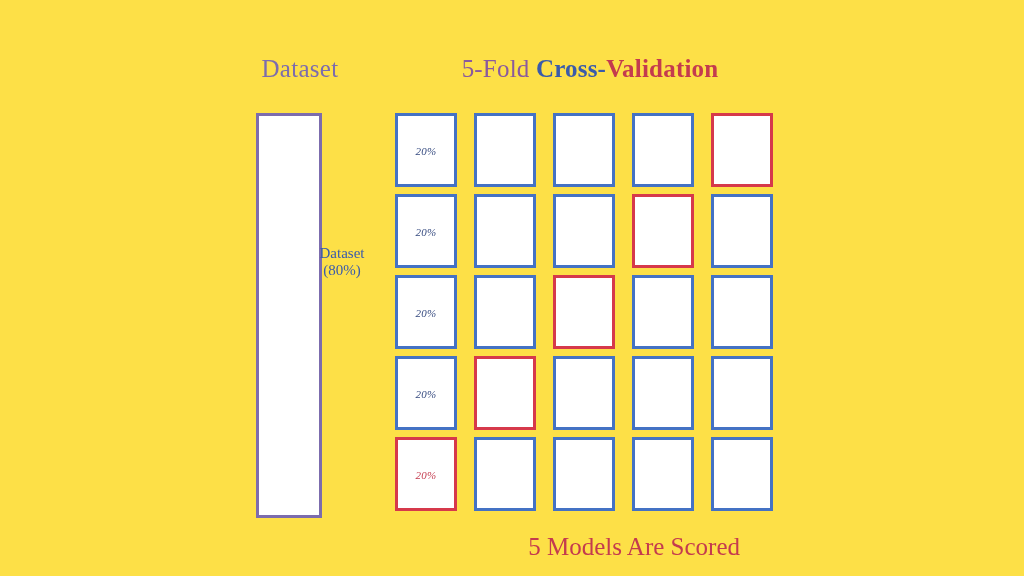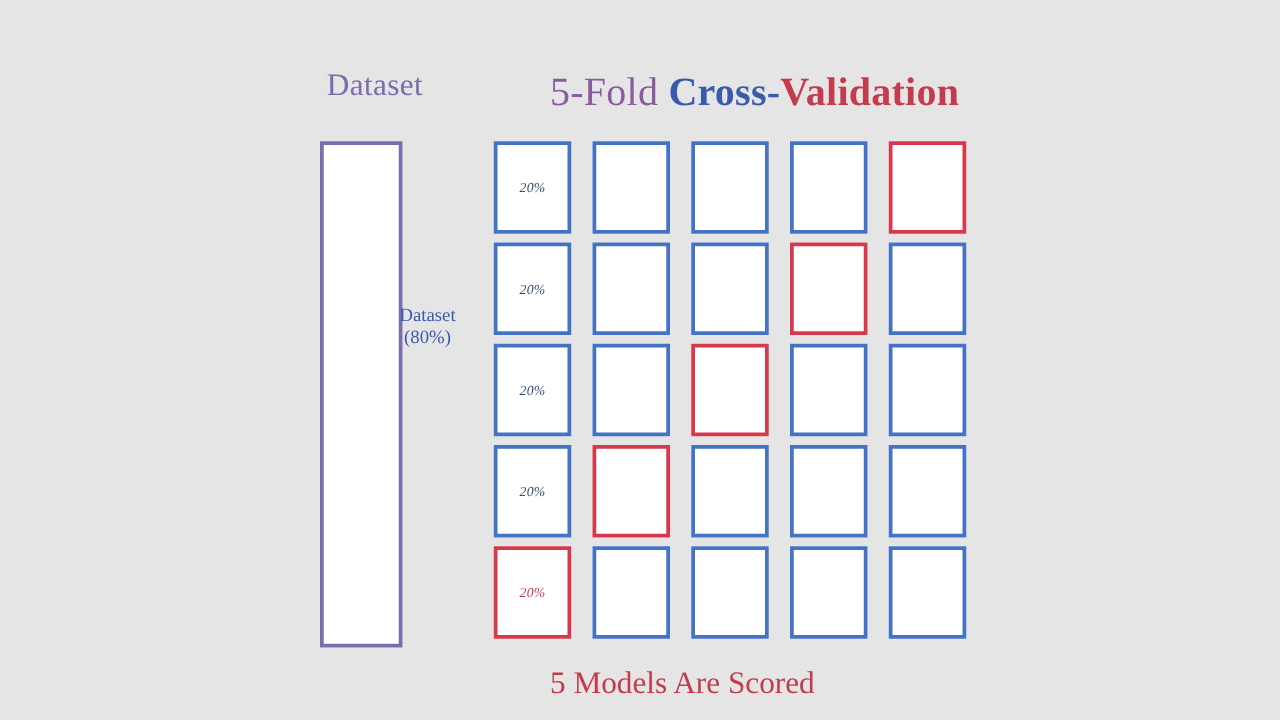--- a/index.html
+++ b/index.html
@@ -13,56 +13,56 @@
     height: 576px;
     overflow: hidden;
     font-family: "Liberation Serif", "DejaVu Serif", serif;
     position: relative;
   }
 
   #canvas {
     position: relative;
     width: 1024px;
     height: 576px;
-    background: #e5e5e5;
+    background: #fde047;
   }
 
   
   .dataset-title {
     position: absolute;
     left: 240px;
     top: 55px;
     width: 120px;
     text-align: center;
     font-size: 25px;
     letter-spacing: 0.3px;
     color: #7c6cad;
     white-space: nowrap;
   }
 
   .main-title {
     position: absolute;
     left: 440px;
     top: 55px;
     width: 300px;
-    text-align: right;
-    font-size: 32px;
+    text-align: center;
+    font-size: 25px;
     letter-spacing: 0.2px;
     white-space: nowrap;
   }
   .main-title .seg-a { color: #8a5a9e; }
   .main-title .seg-b { color: #3a5bab; font-weight: bold; }
   .main-title .seg-c { color: #c43b4e; font-weight: bold; }
 
   .footer-title {
     position: absolute;
     left: 440px;
     top: 533px;
     width: 300px;
-    text-align: left;
+    text-align: right;
     font-size: 25px;
     color: #c43b4e;
     white-space: nowrap;
   }
 
   
   .dataset-bar {
     position: absolute;
     left: 256px;
     top: 113px;

